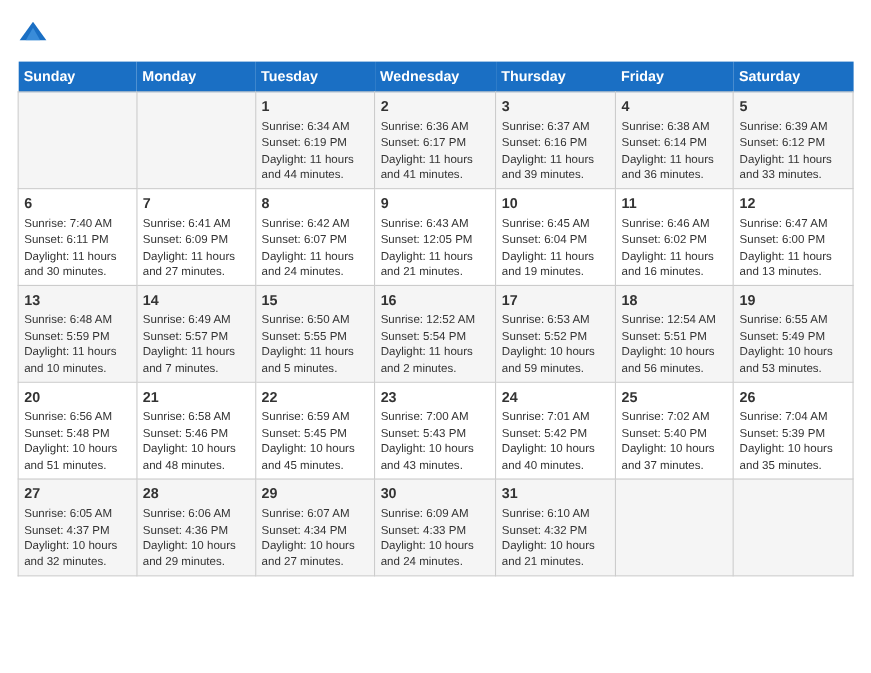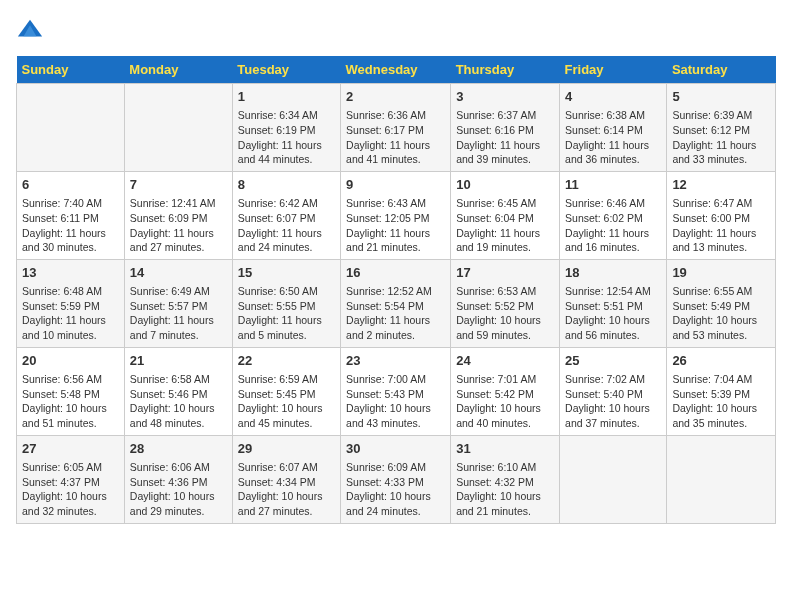--- a/index.html
+++ b/index.html
@@ -37,21 +37,21 @@
       font-size: 15px;
       color: #555;
     }
     table {
       width: 100%;
       border-collapse: collapse;
       font-size: 11px;
     }
     thead tr th {
       background-color: #1a6fc4;
-      color: #fde047;
+      color: #ffffff;
       padding: 6px 5px;
       text-align: left;
       font-size: 13px;
       font-weight: bold;
     }
     tbody tr td {
       border: 1px solid #ccc;
       vertical-align: top;
       padding: 4px 5px;
       width: 113px;
@@ -145,21 +145,21 @@
       </tr>
       <tr>
         <td>
           <span class="day-num">6</span>
           <div class="cell-text">Sunrise: 7:40 AM</div>
           <div class="cell-text">Sunset: 6:11 PM</div>
           <div class="cell-text">Daylight: 11 hours and 30 minutes.</div>
         </td>
         <td>
           <span class="day-num">7</span>
-          <div class="cell-text">Sunrise: 12:41 AM</div>
+          <div class="cell-text">Sunrise: 6:41 AM</div>
           <div class="cell-text">Sunset: 6:09 PM</div>
           <div class="cell-text">Daylight: 11 hours and 27 minutes.</div>
         </td>
         <td>
           <span class="day-num">8</span>
           <div class="cell-text">Sunrise: 6:42 AM</div>
           <div class="cell-text">Sunset: 6:07 PM</div>
           <div class="cell-text">Daylight: 11 hours and 24 minutes.</div>
         </td>
         <td>

